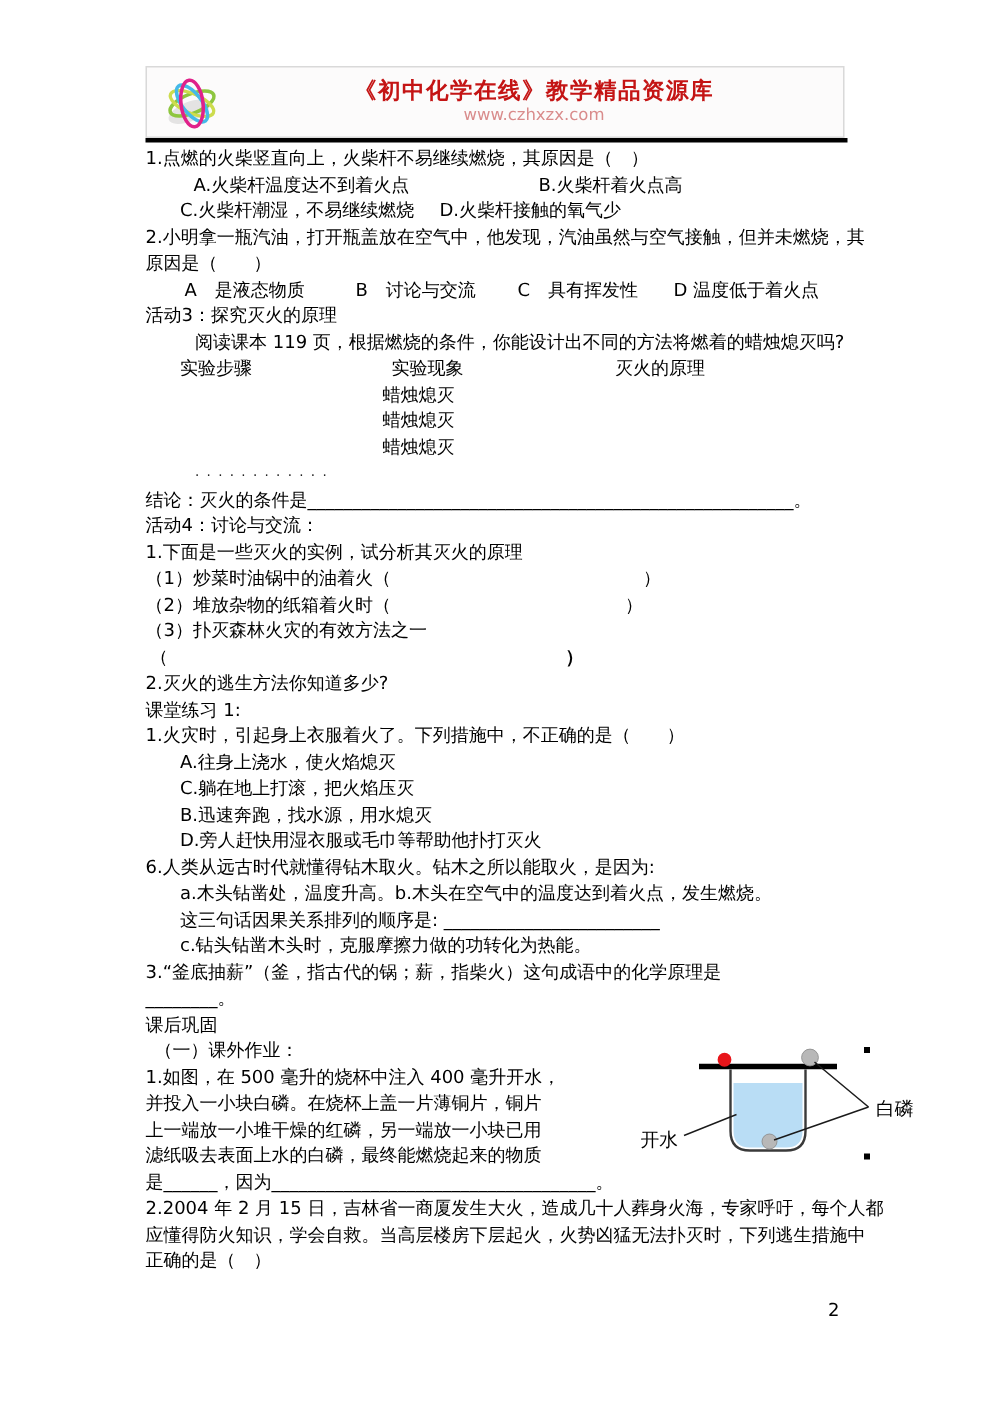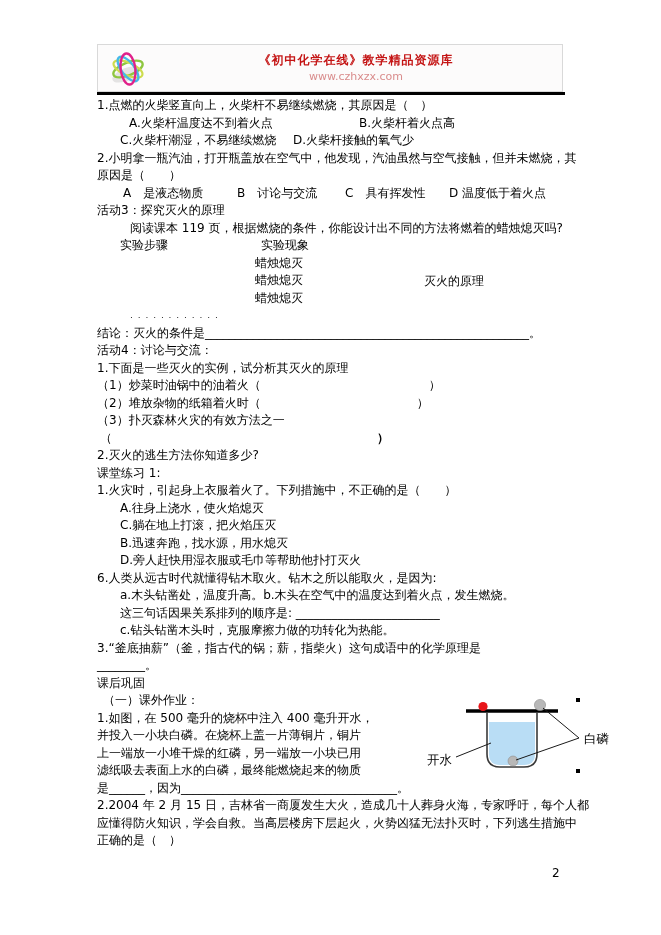--- a/index.html
+++ b/index.html
@@ -3,21 +3,21 @@
 <meta charset="utf-8">
 <style>
   html,body{margin:0;padding:0;background:#ffffff;}
   .page{position:relative;width:661px;height:935px;background:#ffffff;overflow:hidden;
         font-family:"DejaVu Sans",sans-serif;color:#000;}
   
   .hdr{position:absolute;left:97px;top:44px;width:466px;height:48px;
        border:1px solid #d9d9d9;background:#fcfbfb;box-sizing:border-box;}
   .hdr-logo{position:absolute;left:8px;top:2px;width:44px;height:44px;}
   .hdr-mid{position:absolute;left:60px;top:5px;width:396px;text-align:center;}
-  .hdr-title{font-size:12px;font-weight:bold;letter-spacing:1px;line-height:20px;}
+  .hdr-title{font-size:15px;font-weight:bold;letter-spacing:1px;line-height:20px;}
   .hdr-url{font-size:11px;line-height:14px;text-align:center;}
   .hdr-rule{position:absolute;left:97px;top:92px;width:468px;height:2.5px;background:#000;}
   
   .content{position:absolute;left:97px;top:97px;width:468px;}
   .ln{position:relative;height:17.5px;line-height:17.5px;font-size:12px;white-space:pre;}
   .ln.b{font-weight:normal;}
   .ln.cols span{position:absolute;top:0;white-space:pre;}
   .ln.dots{font-size:9px;letter-spacing:1px;color:#222;}
   
   .figure{position:absolute;left:425px;top:672px;width:200px;height:125px;}
@@ -47,21 +47,21 @@
 
   <div class="content" id="content">
       <div class="ln">1.点燃的火柴竖直向上，火柴杆不易继续燃烧，其原因是（　）</div>
       <div class="ln cols"><span style="left: 32px;">A.火柴杆温度达不到着火点</span><span style="left: 262px;">B.火柴杆着火点高</span></div>
       <div class="ln cols"><span style="left: 23px;">C.火柴杆潮湿，不易继续燃烧</span><span style="left: 196px;">D.火柴杆接触的氧气少</span></div>
       <div class="ln">2.小明拿一瓶汽油，打开瓶盖放在空气中，他发现，汽油虽然与空气接触，但并未燃烧，其</div>
       <div class="ln">原因是（　　）</div>
       <div class="ln cols"><span style="left: 26px;">A　是液态物质</span><span style="left: 140px;">B　讨论与交流</span><span style="left: 248px;">C　具有挥发性</span><span style="left: 352px;">D 温度低于着火点</span></div>
       <div class="ln b">活动3：探究灭火的原理</div>
       <div class="ln" style="padding-left: 33px;">阅读课本 119 页，根据燃烧的条件，你能设计出不同的方法将燃着的蜡烛熄灭吗?</div>
-      <div class="ln cols"><span style="left: 23px;">实验步骤</span><span style="left: 144px; margin-left: 20px;">实验现象</span><span style="left: 327px; margin-top: 36px;">灭火的原理</span></div>
+      <div class="ln cols"><span style="left: 23px;">实验步骤</span><span style="left: 144px; margin-left: 20px;">实验现象</span><span style="left: 313px;">灭火的原理</span></div>
       <div class="ln cols"><span style="left: 158px;">蜡烛熄灭</span></div>
       <div class="ln cols"><span style="left: 158px;">蜡烛熄灭</span></div>
       <div class="ln cols"><span style="left: 158px;">蜡烛熄灭</span></div>
       <div class="ln dots" style="padding-left: 33px;">. . . . . . . . . . . .</div>
       <div class="ln">结论：灭火的条件是______________________________________________________。</div>
       <div class="ln b">活动4：讨论与交流：</div>
       <div class="ln">1.下面是一些灭火的实例，试分析其灭火的原理</div>
       <div class="ln">（1）炒菜时油锅中的油着火（　　　　　　　　　　　　　　）</div>
       <div class="ln">（2）堆放杂物的纸箱着火时（　　　　　　　　　　　　　）</div>
       <div class="ln">（3）扑灭森林火灾的有效方法之一</div>

